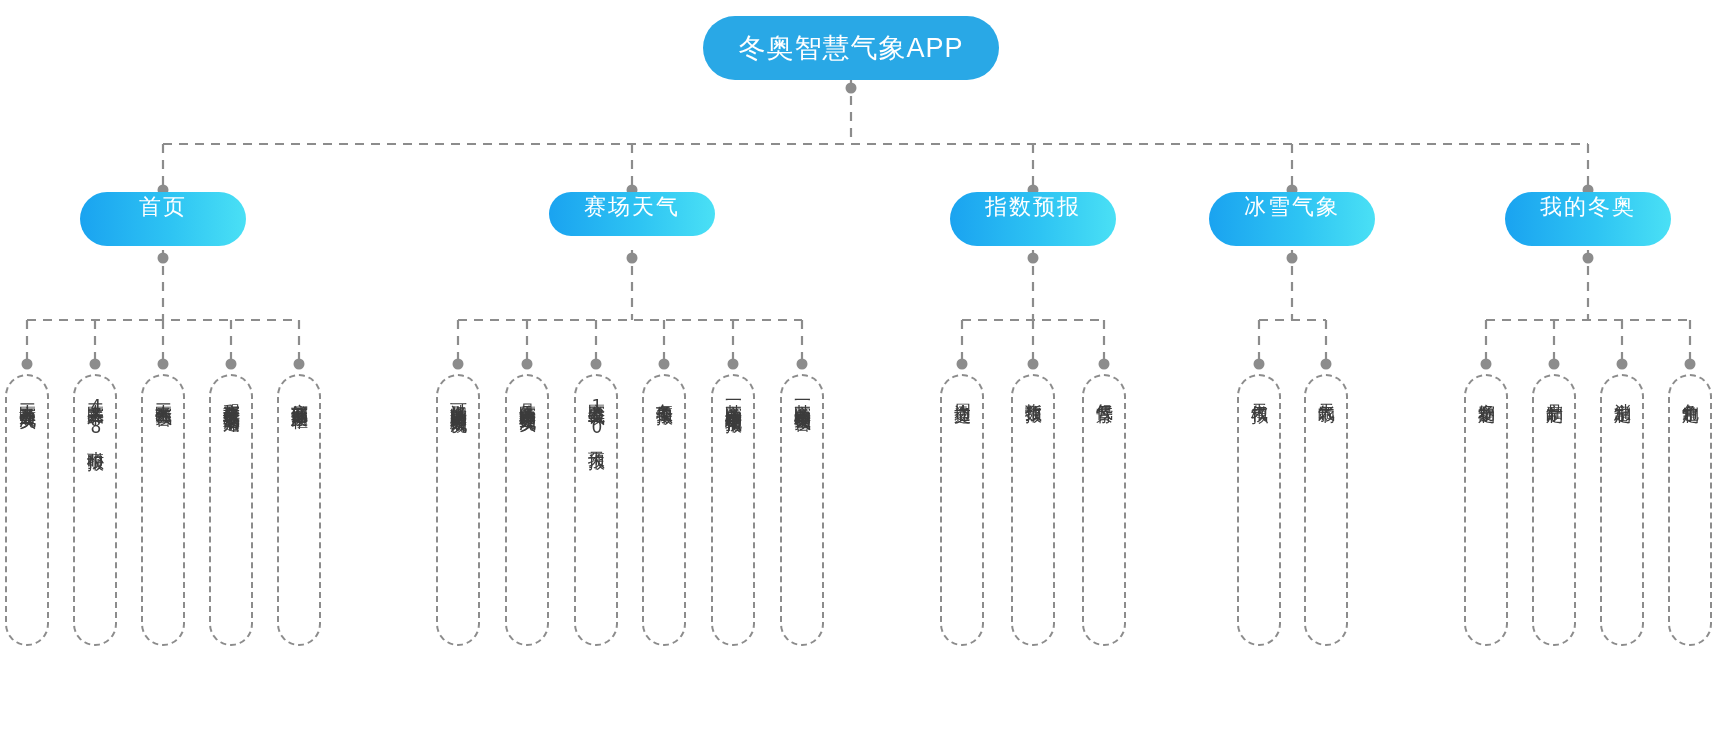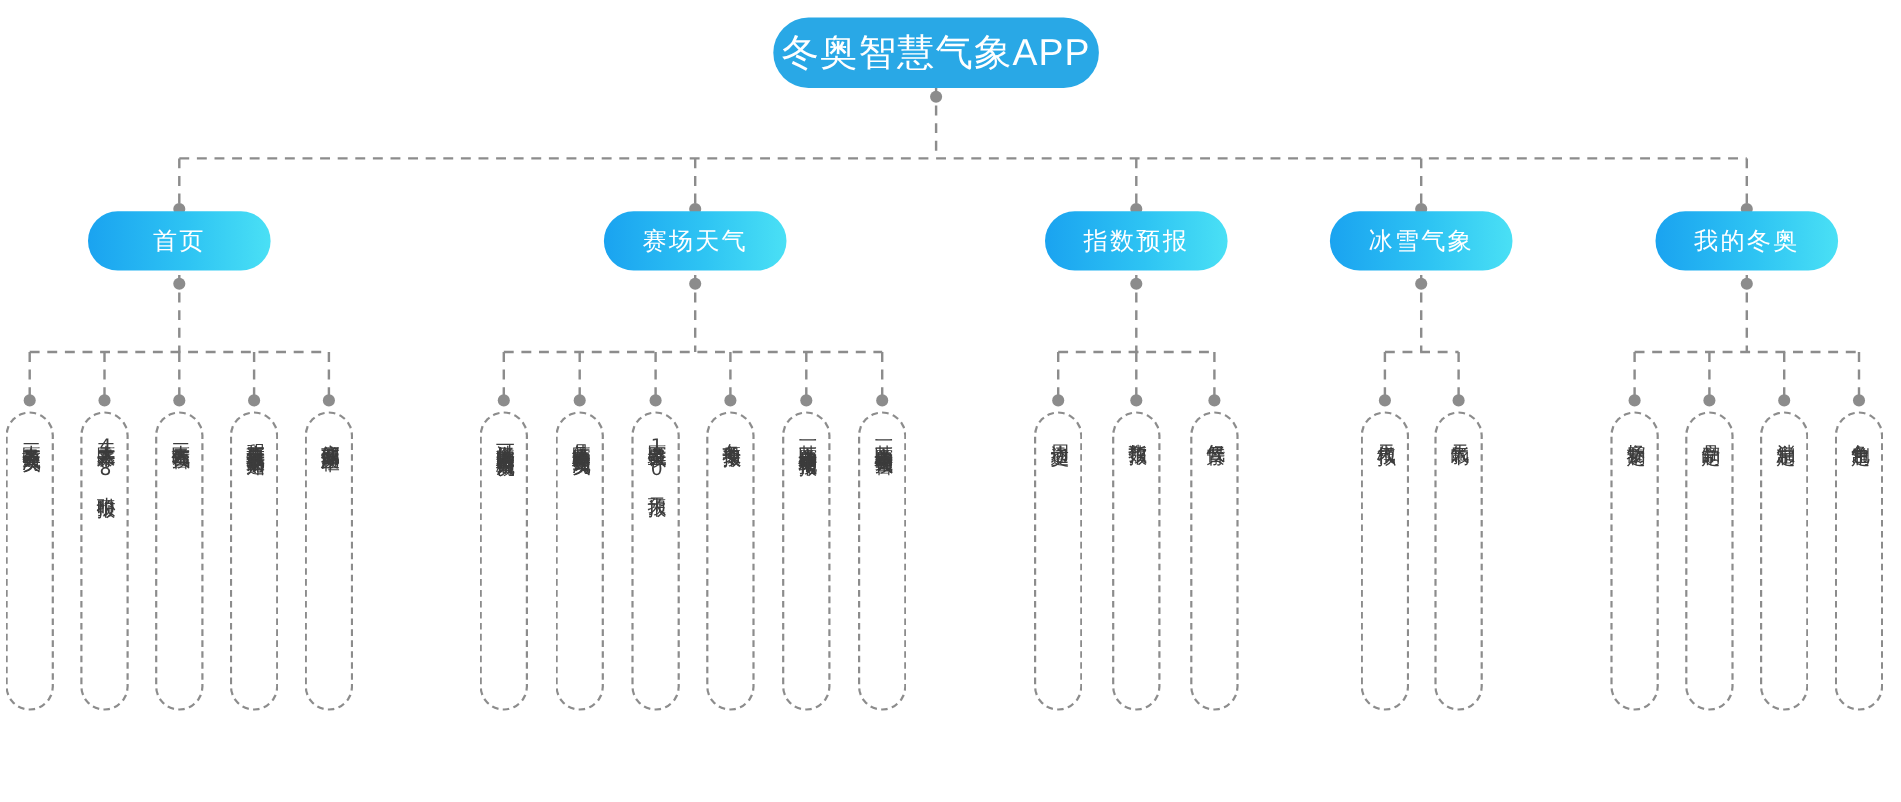--- a/index.html
+++ b/index.html
@@ -13,29 +13,29 @@
   
   #wires{position:absolute;left:0;top:0;width:1728px;height:729px;pointer-events:none;}
 
   
   .root-node{
     position:absolute;
     display:flex;align-items:center;justify-content:center;
     background:#29a8e6;
     border-radius:40px;
     color:#ffffff;
-    font-size:34px;
+    font-size:27px;
     letter-spacing:1px;
     white-space:nowrap;
   }
 
   
   .l2-node{
     position:absolute;
-    display:flex;align-items:center;justify-content:center;
+    display:flex;justify-content:center;
     background:linear-gradient(90deg,#1aa3f0 0%,#2ec4f3 55%,#4ae0f5 100%);
     border-radius:30px;
     color:#ffffff;
     font-size:22px;
     letter-spacing:2px;
     white-space:nowrap;
   }
 
   
   .leaf-node{
@@ -150,21 +150,21 @@
     </g>
   </svg>
 
   <div class="root-node" style="left:703px;top:16px;width:296px;height:64px;">
     <span>冬奥智慧气象APP</span>
   </div>
 
   <div class="l2-node" style="left:80px;top:192px;width:166px;height:54px;">
     <span>首页</span>
   </div>
-  <div class="l2-node" style="left:549px;top:192px;width:166px;height:54px;">
+  <div class="l2-node" style="left:549px;top:192px;width:166px;height:44px;">
     <span>赛场天气</span>
   </div>
   <div class="l2-node" style="left:950px;top:192px;width:166px;height:54px;">
     <span>指数预报</span>
   </div>
   <div class="l2-node" style="left:1505px;top:192px;width:166px;height:54px;">
     <span>我的冬奥</span>
   </div>
   <div class="l2-node" style="left:1209px;top:192px;width:166px;height:54px;">
     <span>冰雪气象</span>

